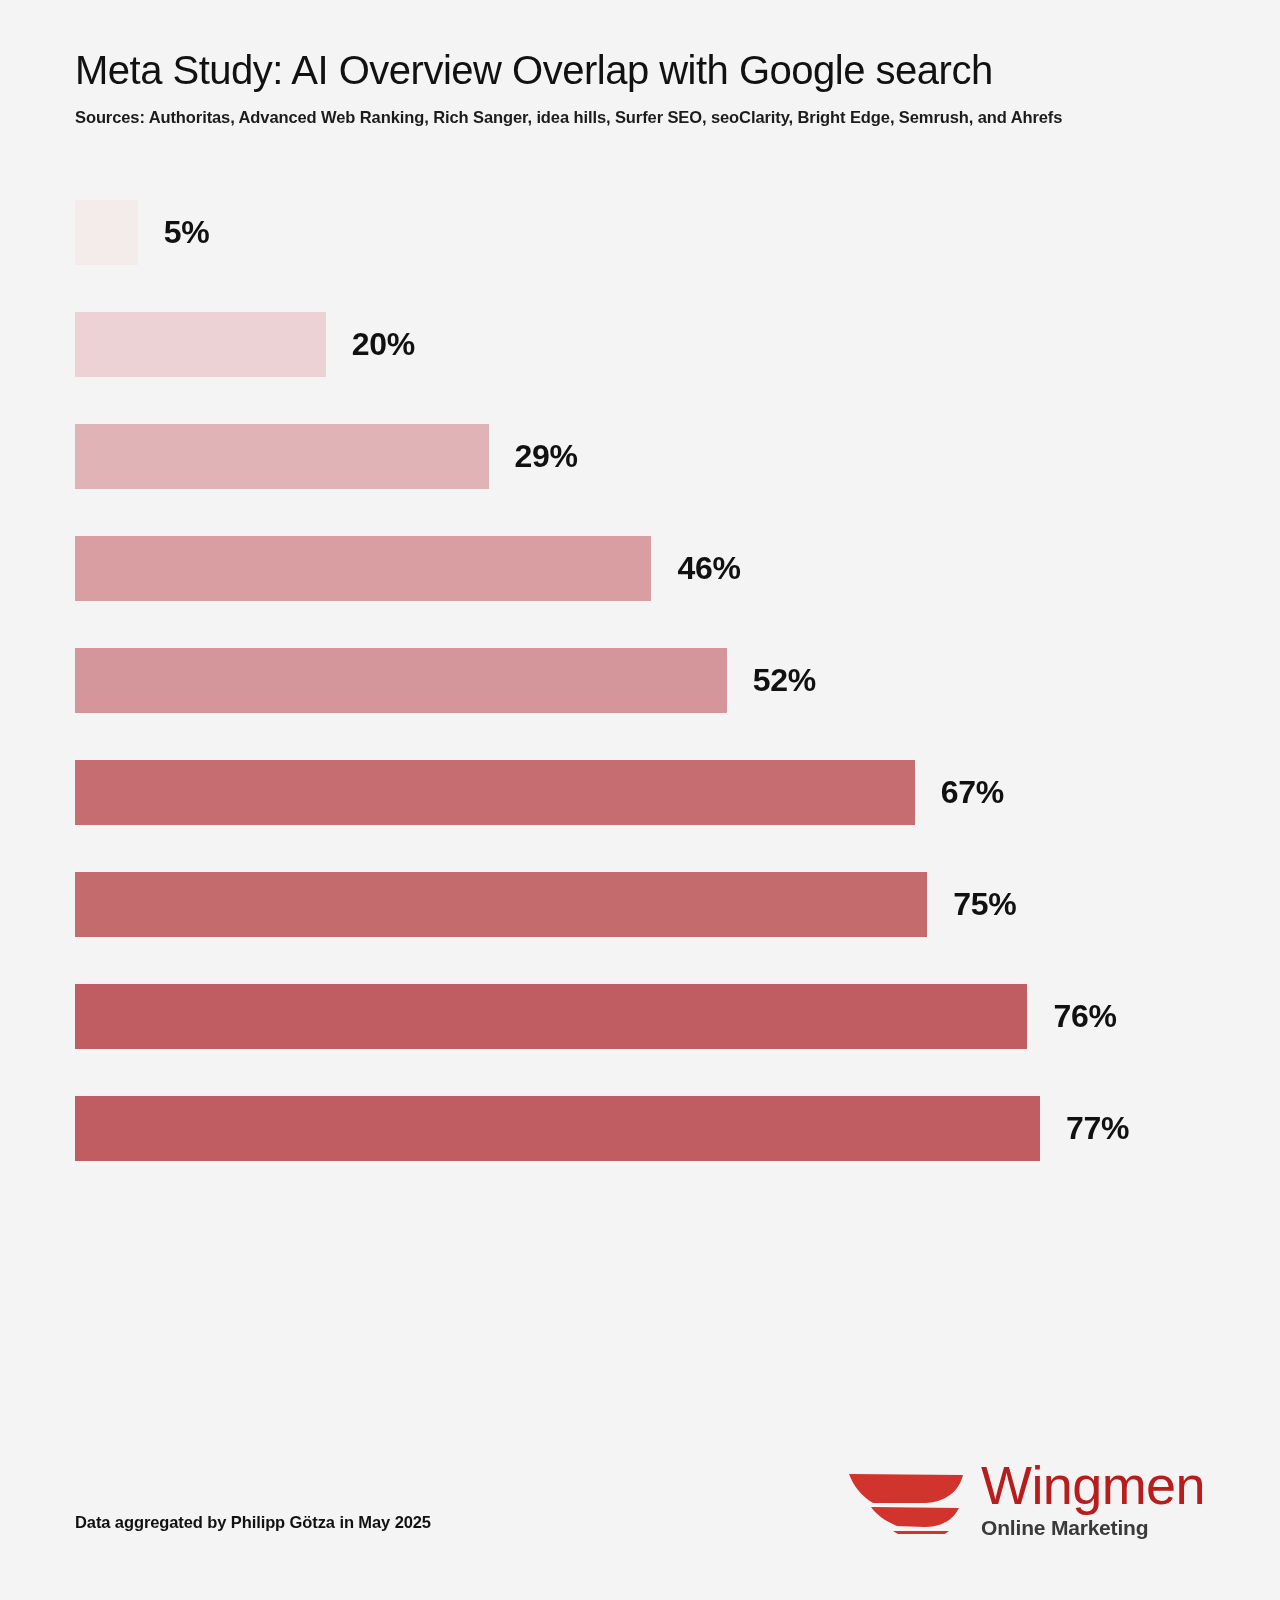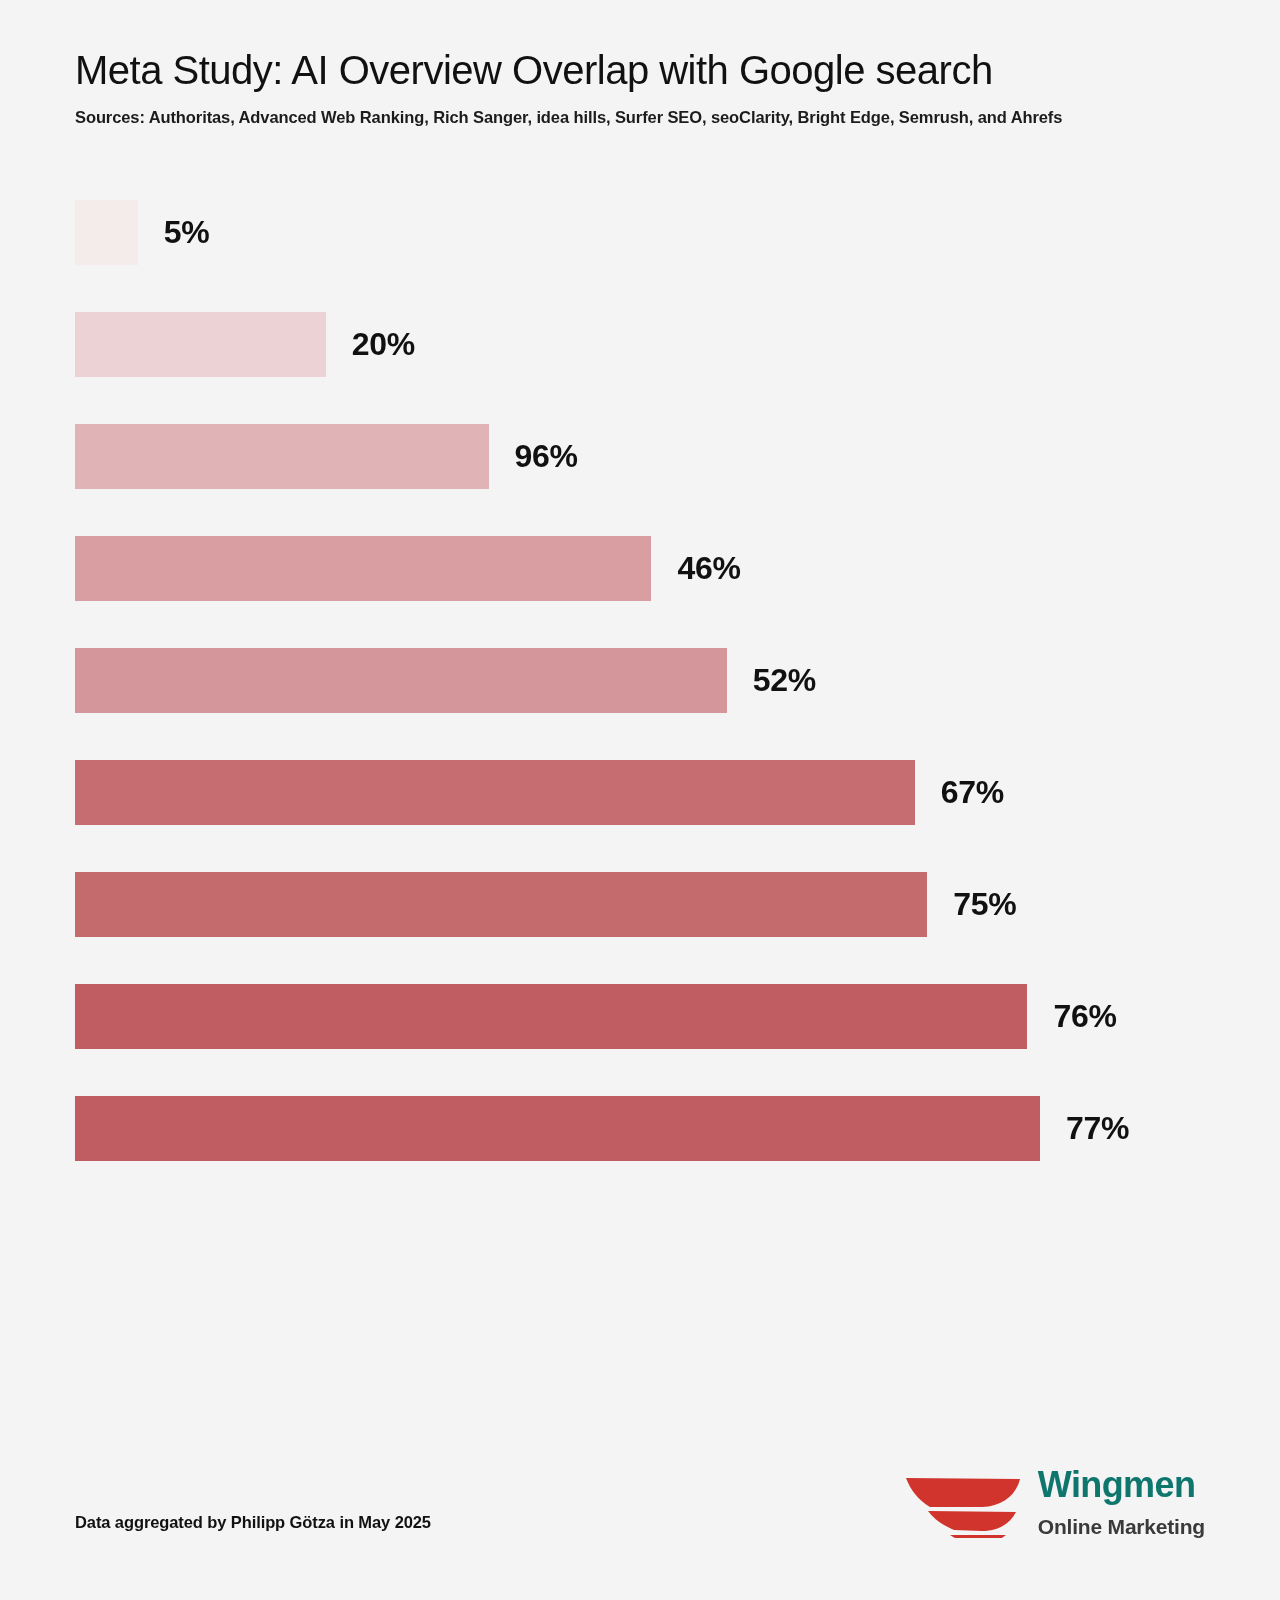--- a/index.html
+++ b/index.html
@@ -87,31 +87,31 @@
     width: 120px;
     height: 72px;
     flex: 0 0 auto;
   }
   .logo-text {
     display: flex;
     flex-direction: column;
     line-height: 1;
   }
   .logo-wordmark {
-    font-size: 36px;
-    font-weight: 700;
-    color: #0f766e;
+    font-size: 54px;
+    font-weight: 400;
+    color: #b91c1c;
     letter-spacing: -0.6px;
   }
   .logo-tagline {
     font-size: 21px;
     font-weight: 700;
     color: #3a3a3a;
     letter-spacing: -0.2px;
-    margin-top: 13px;
+    margin-top: 5px;
   }
 </style>
 </head>
 <body>
 
 <div class="page">
 
   <h1 class="chart-title">Meta Study: AI Overview Overlap with Google search</h1>
   <p class="chart-sources">Sources: Authoritas, Advanced Web Ranking, Rich Sanger, idea hills, Surfer SEO, seoClarity, Bright Edge, Semrush, and Ahrefs</p>
 
@@ -119,21 +119,21 @@
       <div class="bar-row">
         <div class="bar" style="width: 62.6623px; background: rgb(244, 235, 235);"></div>
         <div class="bar-label">5%</div>
       </div>
       <div class="bar-row">
         <div class="bar" style="width: 250.649px; background: rgb(236, 210, 212);"></div>
         <div class="bar-label">20%</div>
       </div>
       <div class="bar-row">
         <div class="bar" style="width: 413.571px; background: rgb(224, 180, 182);"></div>
-        <div class="bar-label">96%</div>
+        <div class="bar-label">29%</div>
       </div>
       <div class="bar-row">
         <div class="bar" style="width: 576.494px; background: rgb(216, 158, 161);"></div>
         <div class="bar-label">46%</div>
       </div>
       <div class="bar-row">
         <div class="bar" style="width: 651.688px; background: rgb(212, 150, 154);"></div>
         <div class="bar-label">52%</div>
       </div>
       <div class="bar-row">

